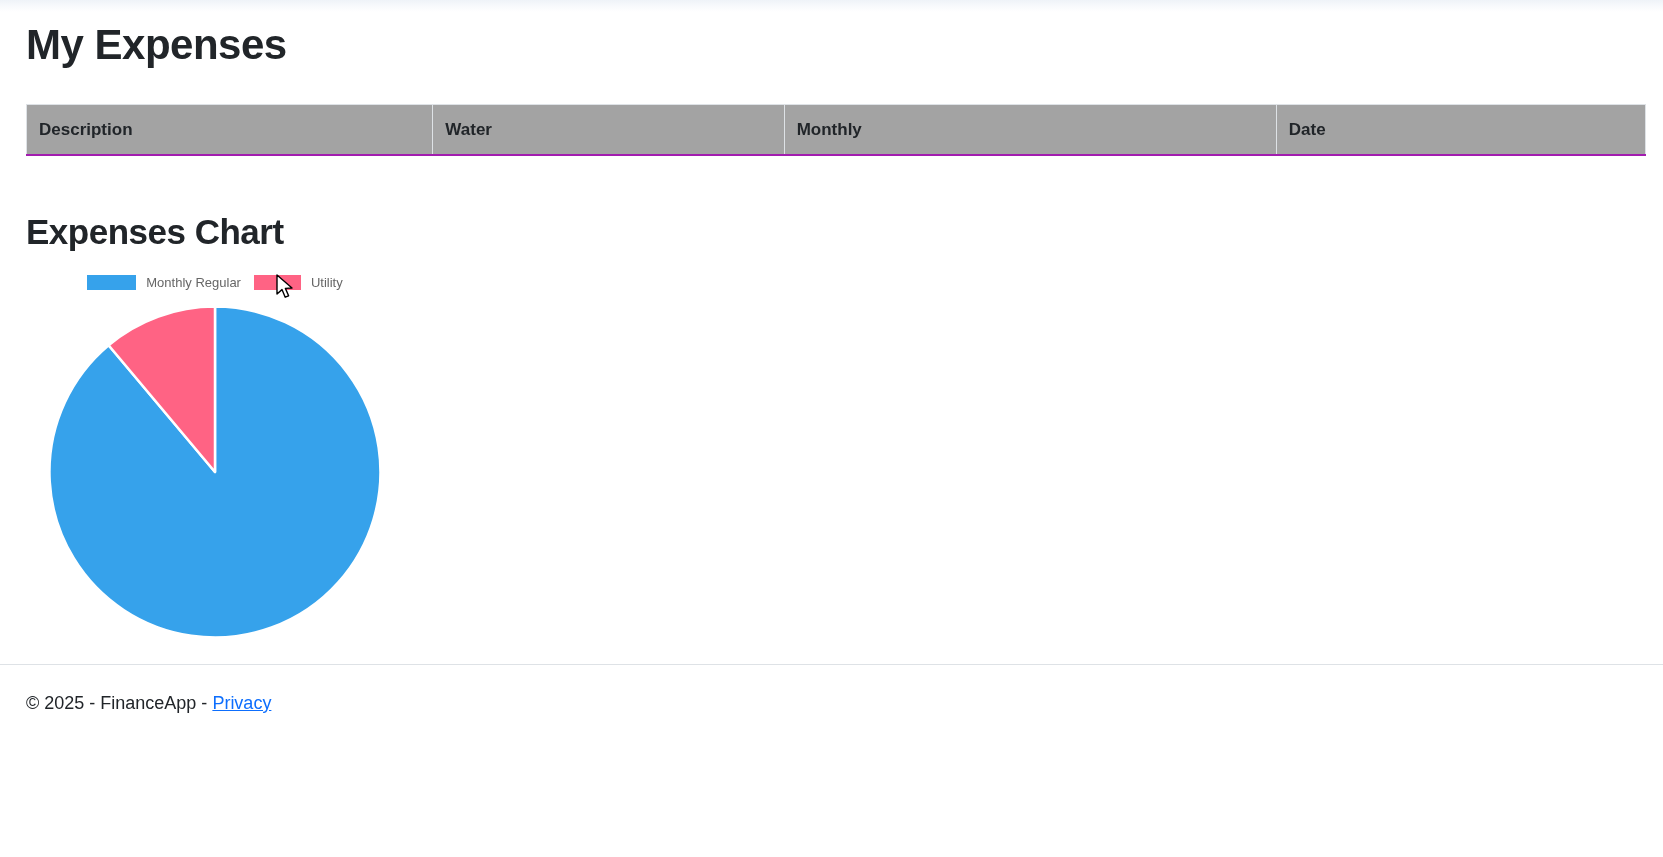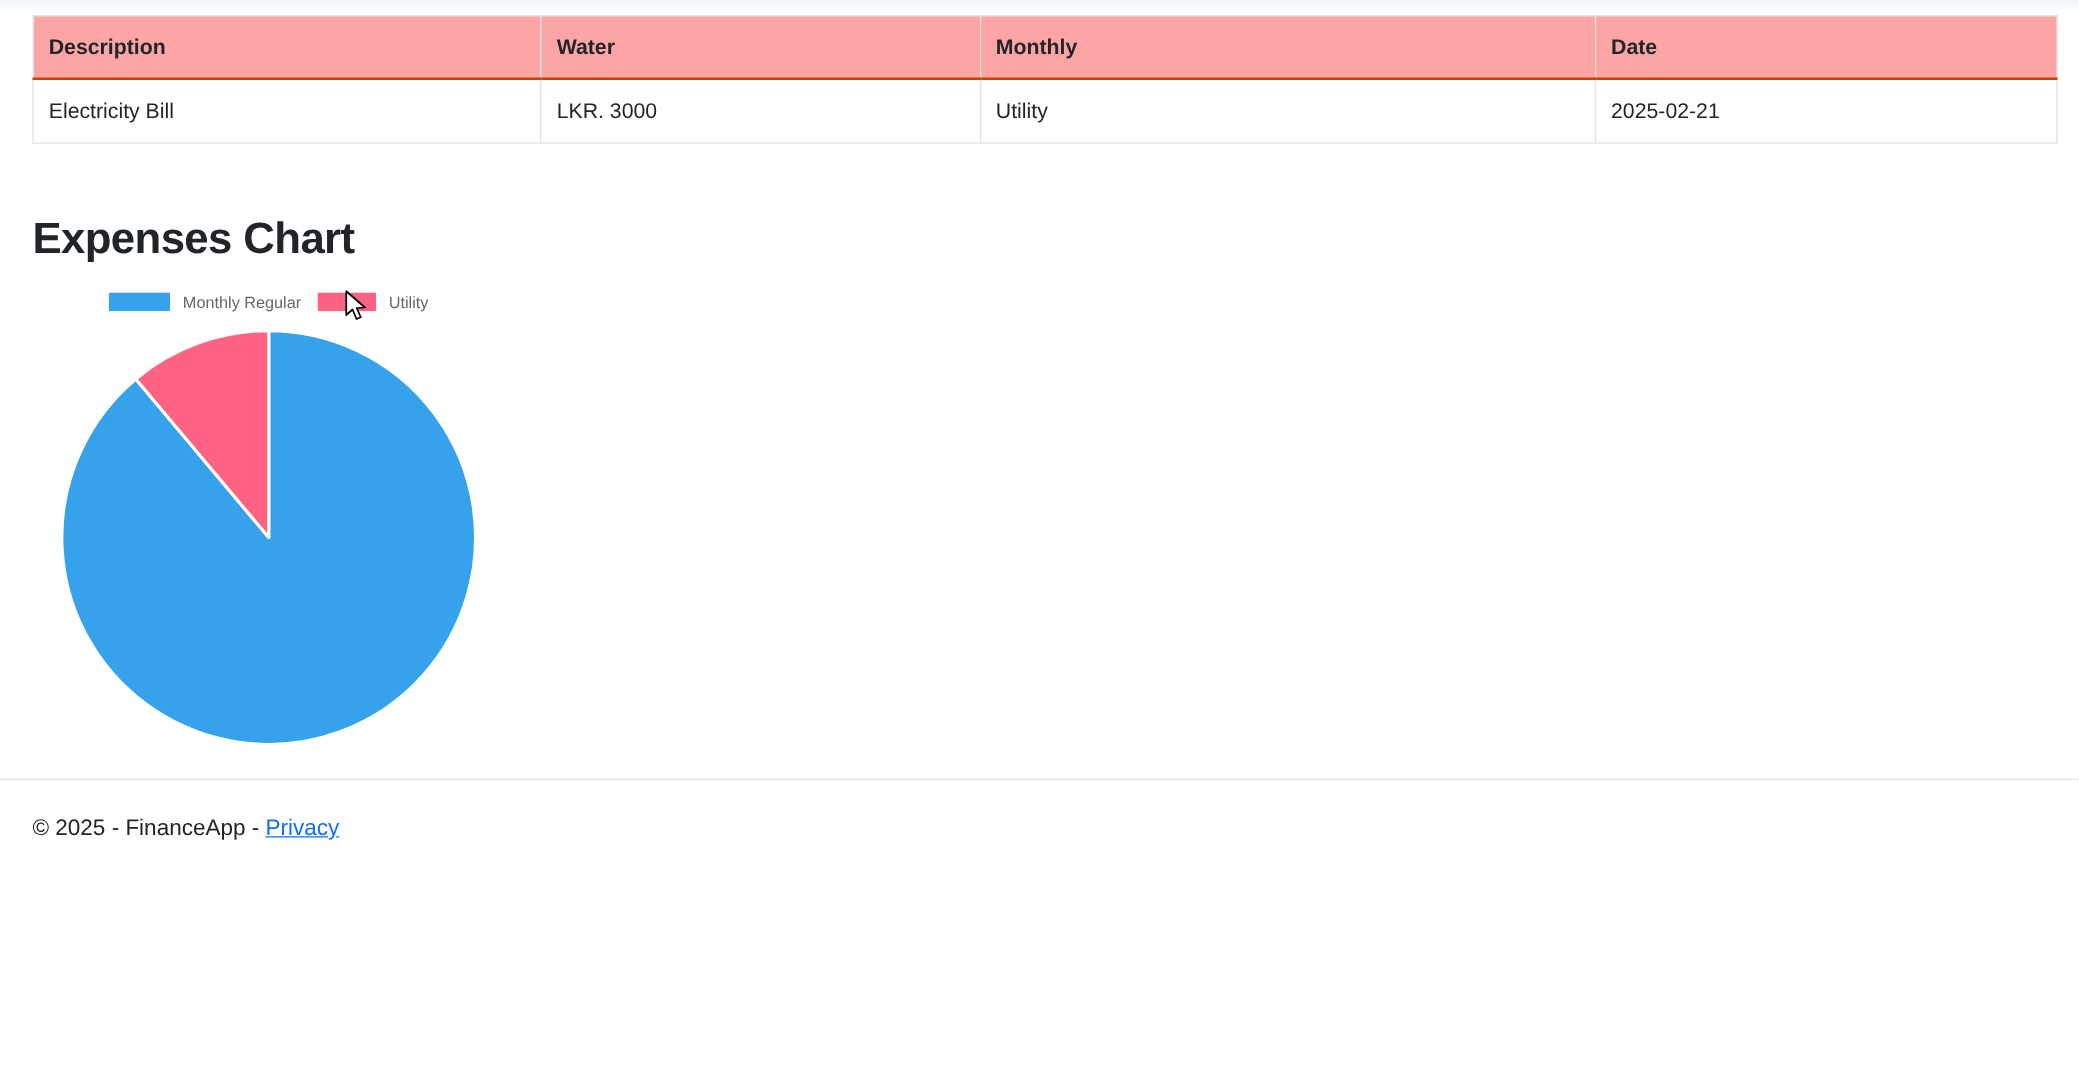--- a/index.html
+++ b/index.html
@@ -27,23 +27,23 @@
   }
   table.expenses th, table.expenses td {
     border: 1px solid #dee2e6;
     padding: 14px 12px;
     text-align: left;
     vertical-align: middle;
     line-height: 1.25;
     background: #ffffff;
   }
   table.expenses thead th {
-    background: #fca5a5;
+    background: #a3a3a3;
     font-weight: 700;
-    border-bottom: 2px solid #c2410c;
+    border-bottom: 2px solid #a21caf;
   }
 
   h2.chart-title {
     font-size: 35px; line-height: 1.1; font-weight: 700;
     letter-spacing: -0.5px; margin: 57px 0 12px 0; color: #212529;
   }
 
   .chart-wrap { width: 378px; margin-top: 23px; position: relative; }
   .chart-legend {
     display: flex; justify-content: center; align-items: center;
@@ -72,43 +72,38 @@
     color: #0d6efd; text-decoration: underline; cursor: pointer;
   }
 </style>
 </head>
 <body>
 
 <div class="top-strip"></div>
 
 <div class="page">
 
+  <h1 class="page-title">My Expenses</h1>
 
   <table class="expenses">
     <colgroup>
       <col style="width:25.1%">
         <col style="width:21.7%">
         <col style="width:30.4%">
         <col style="width:22.8%">
     </colgroup>
     <thead>
       <tr>
         <th>Description</th>
         <th>Water</th>
         <th>Monthly</th>
         <th>Date</th>
       </tr>
     </thead>
     <tbody>
-      <tr>
-        <td>Electricity Bill</td>
-        <td>LKR. 3000</td>
-        <td>Utility</td>
-        <td>2025-02-21</td>
-      </tr>
     </tbody>
   </table>
 
   <h2 class="chart-title">Expenses Chart</h2>
 
   <div class="chart-wrap">
 
     <div class="chart-legend">
       <div class="legend-item">
         <svg class="legend-swatch" width="49" height="15">

